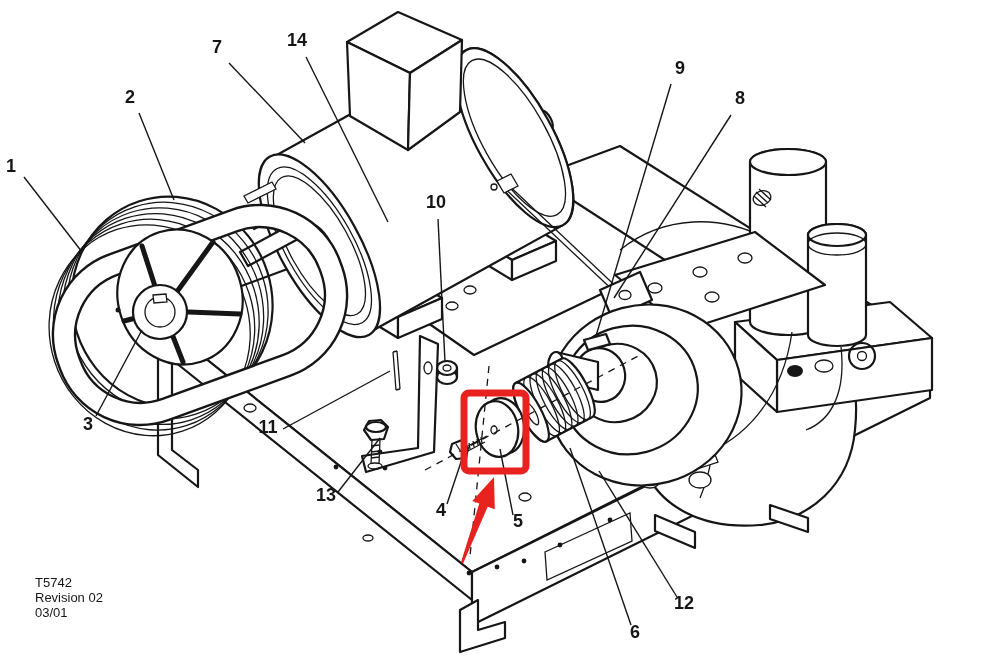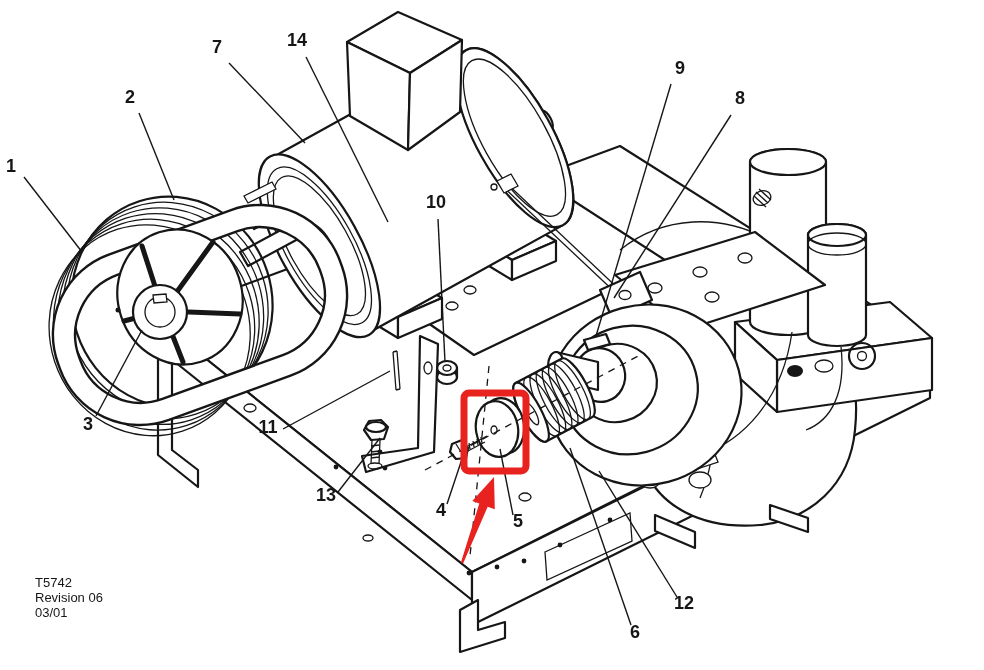--- a/index.html
+++ b/index.html
@@ -270,16 +270,16 @@
       </g>
 
   <g id="highlight-layer">
         <rect x="464" y="393" width="62" height="78" rx="5" fill="none" stroke="#e8231f" stroke-width="7"></rect>
         <polygon points="494,477 494.8,509.3 487.7,506.7 463.1,563.4 460.9,562.6 479.3,503.5 472.3,500.9" fill="#e8231f"></polygon>
       </g>
 </svg>
 
 <div class="footer">
   <div>T5742</div>
-  <div>Revision 06</div>
+  <div>Revision 02</div>
   <div>03/01</div>
 </div>
 </div>
 
 </body></html>

